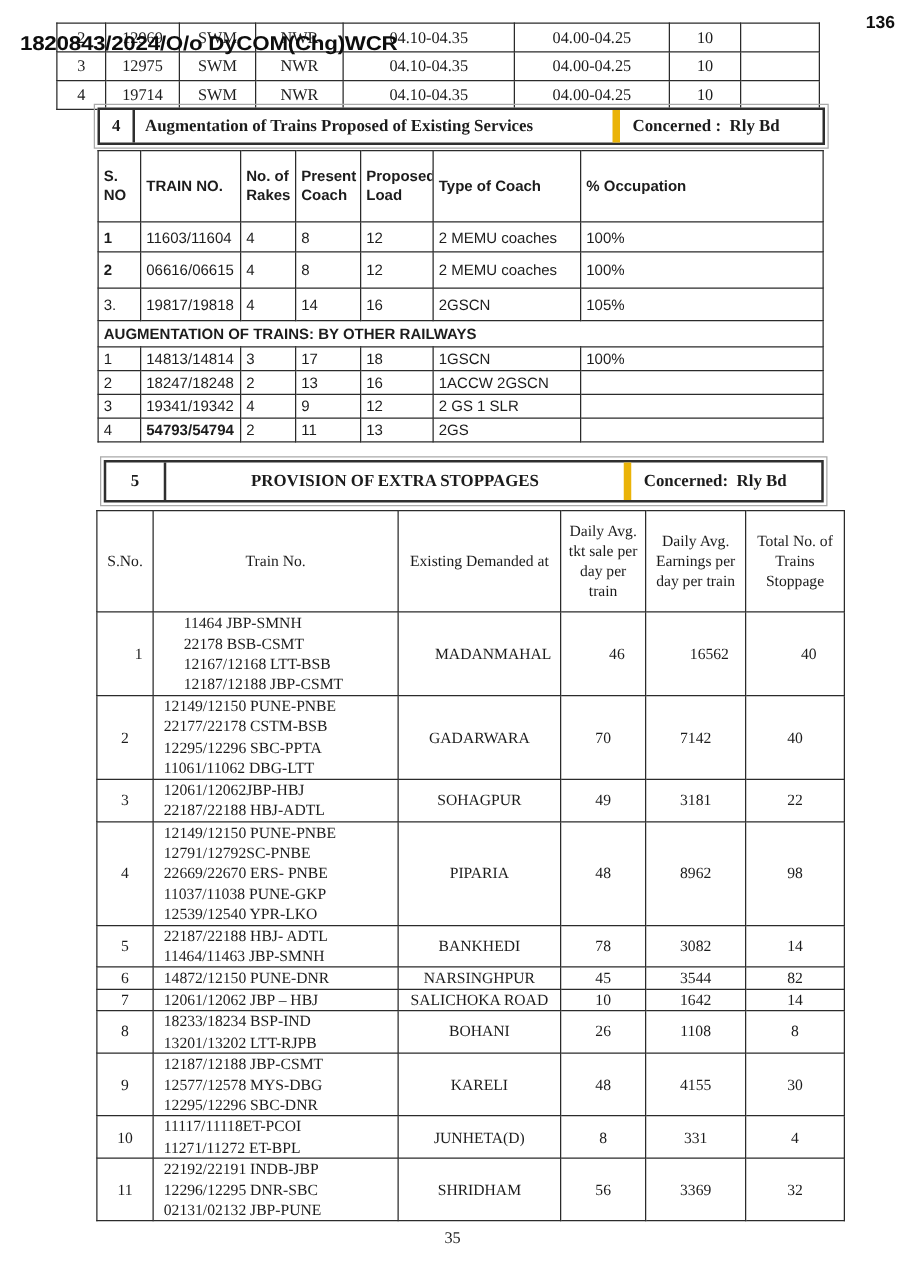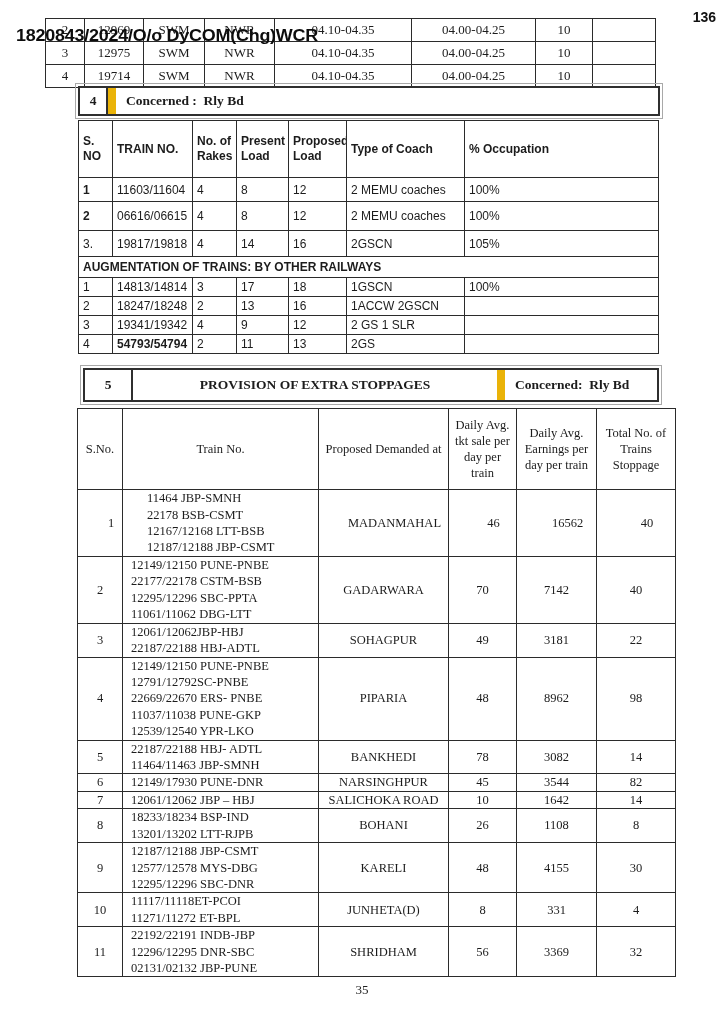--- a/index.html
+++ b/index.html
@@ -32,21 +32,21 @@
 
   
   .bar{
     position:absolute;display:flex;align-items:stretch;background:#fff;
     border:2px solid #2f2f2f;outline:1px solid #a9a9a9;outline-offset:2px;
     font-weight:bold;font-size:13.5px;
   }
   .bar .num{display:flex;align-items:center;justify-content:center;border-right:2px solid #2f2f2f;}
   .bar .ttl{display:flex;align-items:center;flex:1;padding-left:8px;}
   .bar .ttl.center{justify-content:center;padding-left:0;}
-  .bar .conc{display:flex;align-items:center;border-left:8px solid #eab308;padding-left:10px;white-space:pre;}
+  .bar .conc{display:flex;align-items:center;border-left:6px solid #eab308;padding-left:10px;white-space:pre;}
   .bar4{left:78px;top:86px;width:578px;height:26px;}
   .bar4 .num{width:26px;}
   .bar4 .conc{width:152px;}
   .bar5{left:83px;top:368px;width:572px;height:30px;}
   .bar5 .num{width:46px;}
   .bar5 .conc{width:142px;}
 
   
   .t-s4{
     position:absolute;left:78px;top:120px;width:580px;
@@ -115,39 +115,40 @@
     <td></td>
   </tr>
 </tbody>
   </table>
 
 <div class="stamp">1820843/2024/O/o DyCOM(Chg)WCR</div>
 <div class="pageno-top">136</div>
 
 <div class="bar bar4">
   <div class="num">4</div>
+  <div class="ttl">Augmentation of Trains Proposed of Existing Services</div>
   <div class="conc">Concerned :  Rly Bd</div>
 </div>
 
 <table class="t-s4">
   <colgroup>
       <col style="width:34px">
       <col style="width:80px">
       <col style="width:44px">
       <col style="width:52px">
       <col style="width:58px">
       <col style="width:118px">
       <col style="width:194px">
     </colgroup>
   <tbody>
       <tr>
     <th>S. NO</th>
     <th>TRAIN NO.</th>
     <th>No. of Rakes</th>
-    <th>Present Load</th>
+    <th>Present Coach</th>
     <th>Proposed Load</th>
     <th>Type of Coach</th>
     <th>% Occupation</th>
   </tr>
   <tr class="r1">
     <td class="b">1</td>
     <td>11603/11604</td>
     <td>4</td>
     <td>8</td>
     <td>12</td>
@@ -226,21 +227,21 @@
       <col style="width:196px">
       <col style="width:130px">
       <col style="width:68px">
       <col style="width:80px">
       <col style="width:79px">
     </colgroup>
   <tbody>
       <tr>
     <th>S.No.</th>
     <th>Train No.</th>
-    <th>Proposed Demanded at</th>
+    <th>Existing Demanded at</th>
     <th>Daily Avg. tkt sale per day per train</th>
     <th>Daily Avg. Earnings per day per train</th>
     <th>Total No. of Trains Stoppage</th>
   </tr>
   <tr class="h67">
     <td>1</td>
     <td class="trains">11464 JBP-SMNH
 22178 BSB-CSMT
 12167/12168 LTT-BSB
 12187/12188 JBP-CSMT</td>
@@ -285,21 +286,21 @@
     <td>5</td>
     <td class="trains">22187/22188 HBJ- ADTL
 11464/11463 JBP-SMNH</td>
     <td>BANKHEDI</td>
     <td>78</td>
     <td>3082</td>
     <td>14</td>
   </tr>
   <tr class="h17">
     <td>6</td>
-    <td class="trains">12149/17930 PUNE-DNR</td>
+    <td class="trains">14872/12150 PUNE-DNR</td>
     <td>NARSINGHPUR</td>
     <td>45</td>
     <td>3544</td>
     <td>82</td>
   </tr>
   <tr class="h17">
     <td>7</td>
     <td class="trains">12061/12062 JBP – HBJ</td>
     <td>SALICHOKA ROAD</td>
     <td>10</td>

